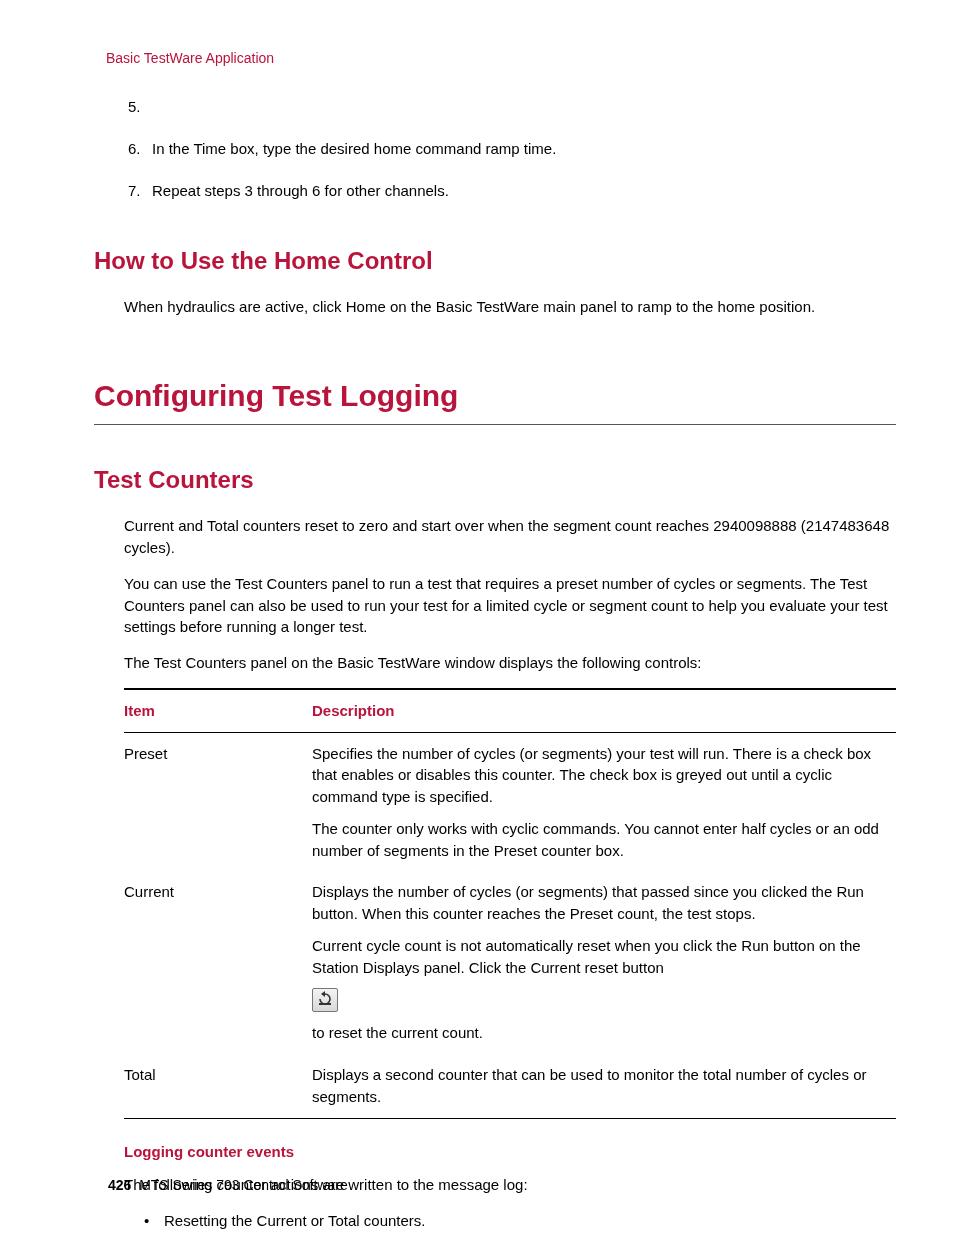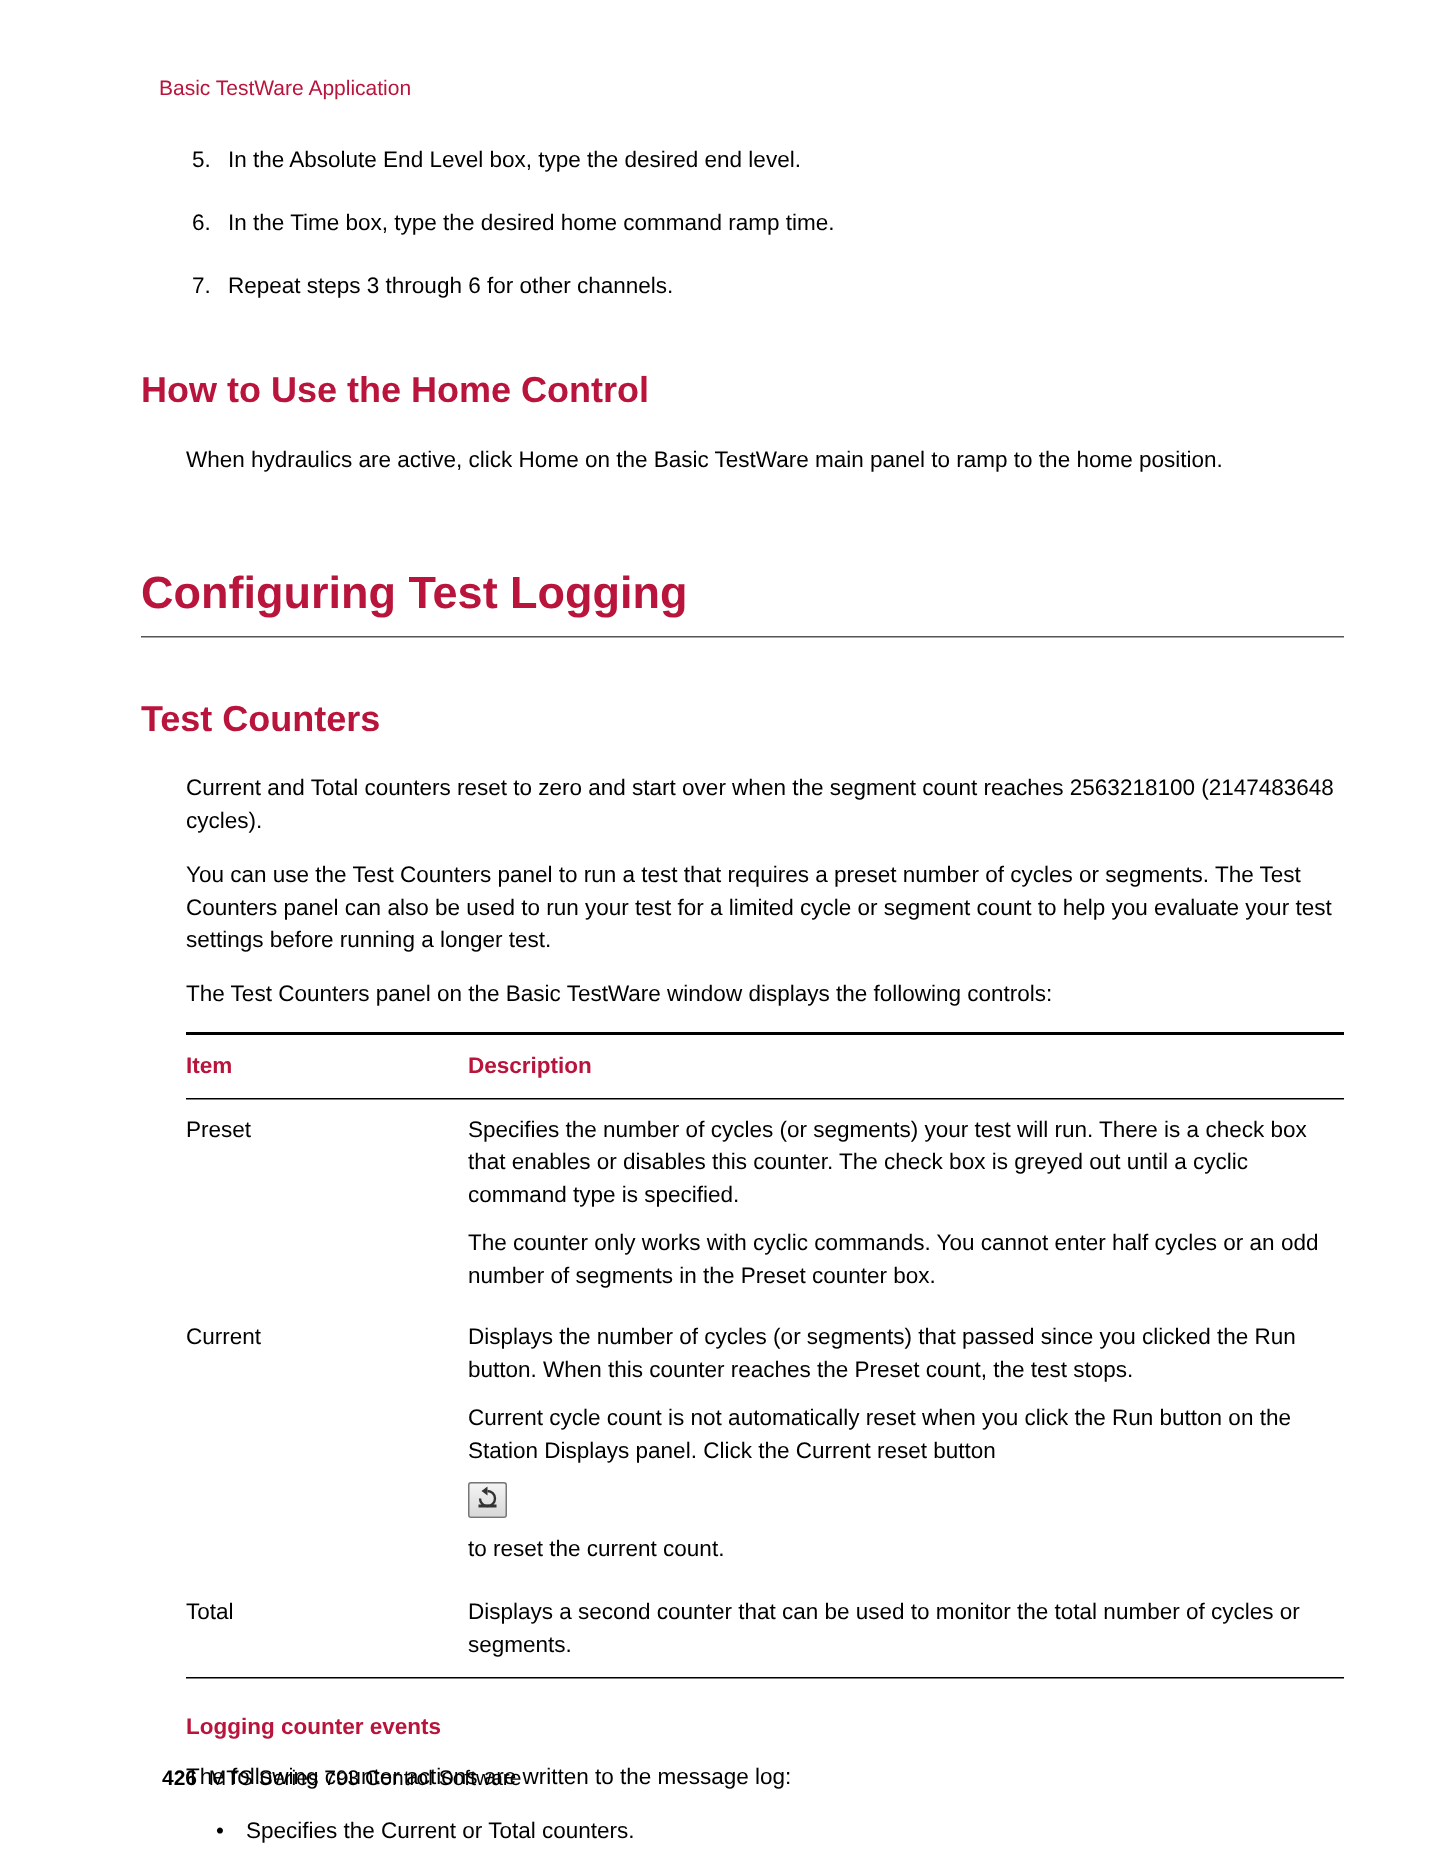--- a/index.html
+++ b/index.html
@@ -109,41 +109,40 @@
 </head>
 <body>
 
 <div class="page">
 
   <div class="header-label">Basic TestWare Application</div>
 
   <div class="ol-steps">
     <div class="step">
       <span class="num">5.</span>
-      <span>In the Absolute End Level box, type the desired end level.</span>
     </div>
     <div class="step">
       <span class="num">6.</span>
       <span>In the Time box, type the desired home command ramp time.</span>
     </div>
     <div class="step">
       <span class="num">7.</span>
       <span>Repeat steps 3 through 6 for other channels.</span>
     </div>
   </div>
 
   <div class="h2">How to Use the Home Control</div>
   <div class="indent para">When hydraulics are active, click Home on the Basic TestWare main panel to ramp to the home position.</div>
 
   <div class="h1">Configuring Test Logging</div>
 
   <div class="h2" style="margin-top:38px;">Test Counters</div>
 
   <div class="indent">
-    <div class="para">Current and Total counters reset to zero and start over when the segment count reaches 2563218100 (2147483648 cycles).</div>
+    <div class="para">Current and Total counters reset to zero and start over when the segment count reaches 2940098888 (2147483648 cycles).</div>
     <div class="para">You can use the Test Counters panel to run a test that requires a preset number of cycles or segments. The Test Counters panel can also be used to run your test for a limited cycle or segment count to help you evaluate your test settings before running a longer test.</div>
     <div class="para">The Test Counters panel on the Basic TestWare window displays the following controls:</div>
 
     <table class="ctl">
       <thead>
         <tr>
           <td class="c0">Item</td>
           <td>Description</td>
         </tr>
       </thead>
@@ -175,21 +174,21 @@
             </td>
           </tr>
         </tbody>
     </table>
 
     <div class="sub-h">Logging counter events</div>
     <div class="para">The following counter actions are written to the message log:</div>
     <div class="bullets">
       <div class="b">
         <span class="dot">•</span>
-        <span>Specifies the Current or Total counters.</span>
+        <span>Resetting the Current or Total counters.</span>
       </div>
     </div>
   </div>
 
   <div class="footer">
     <span class="pn">426</span>
     <span>&nbsp;</span><span>MTS Series 793 Control Software</span>
   </div>
 
 </div>

